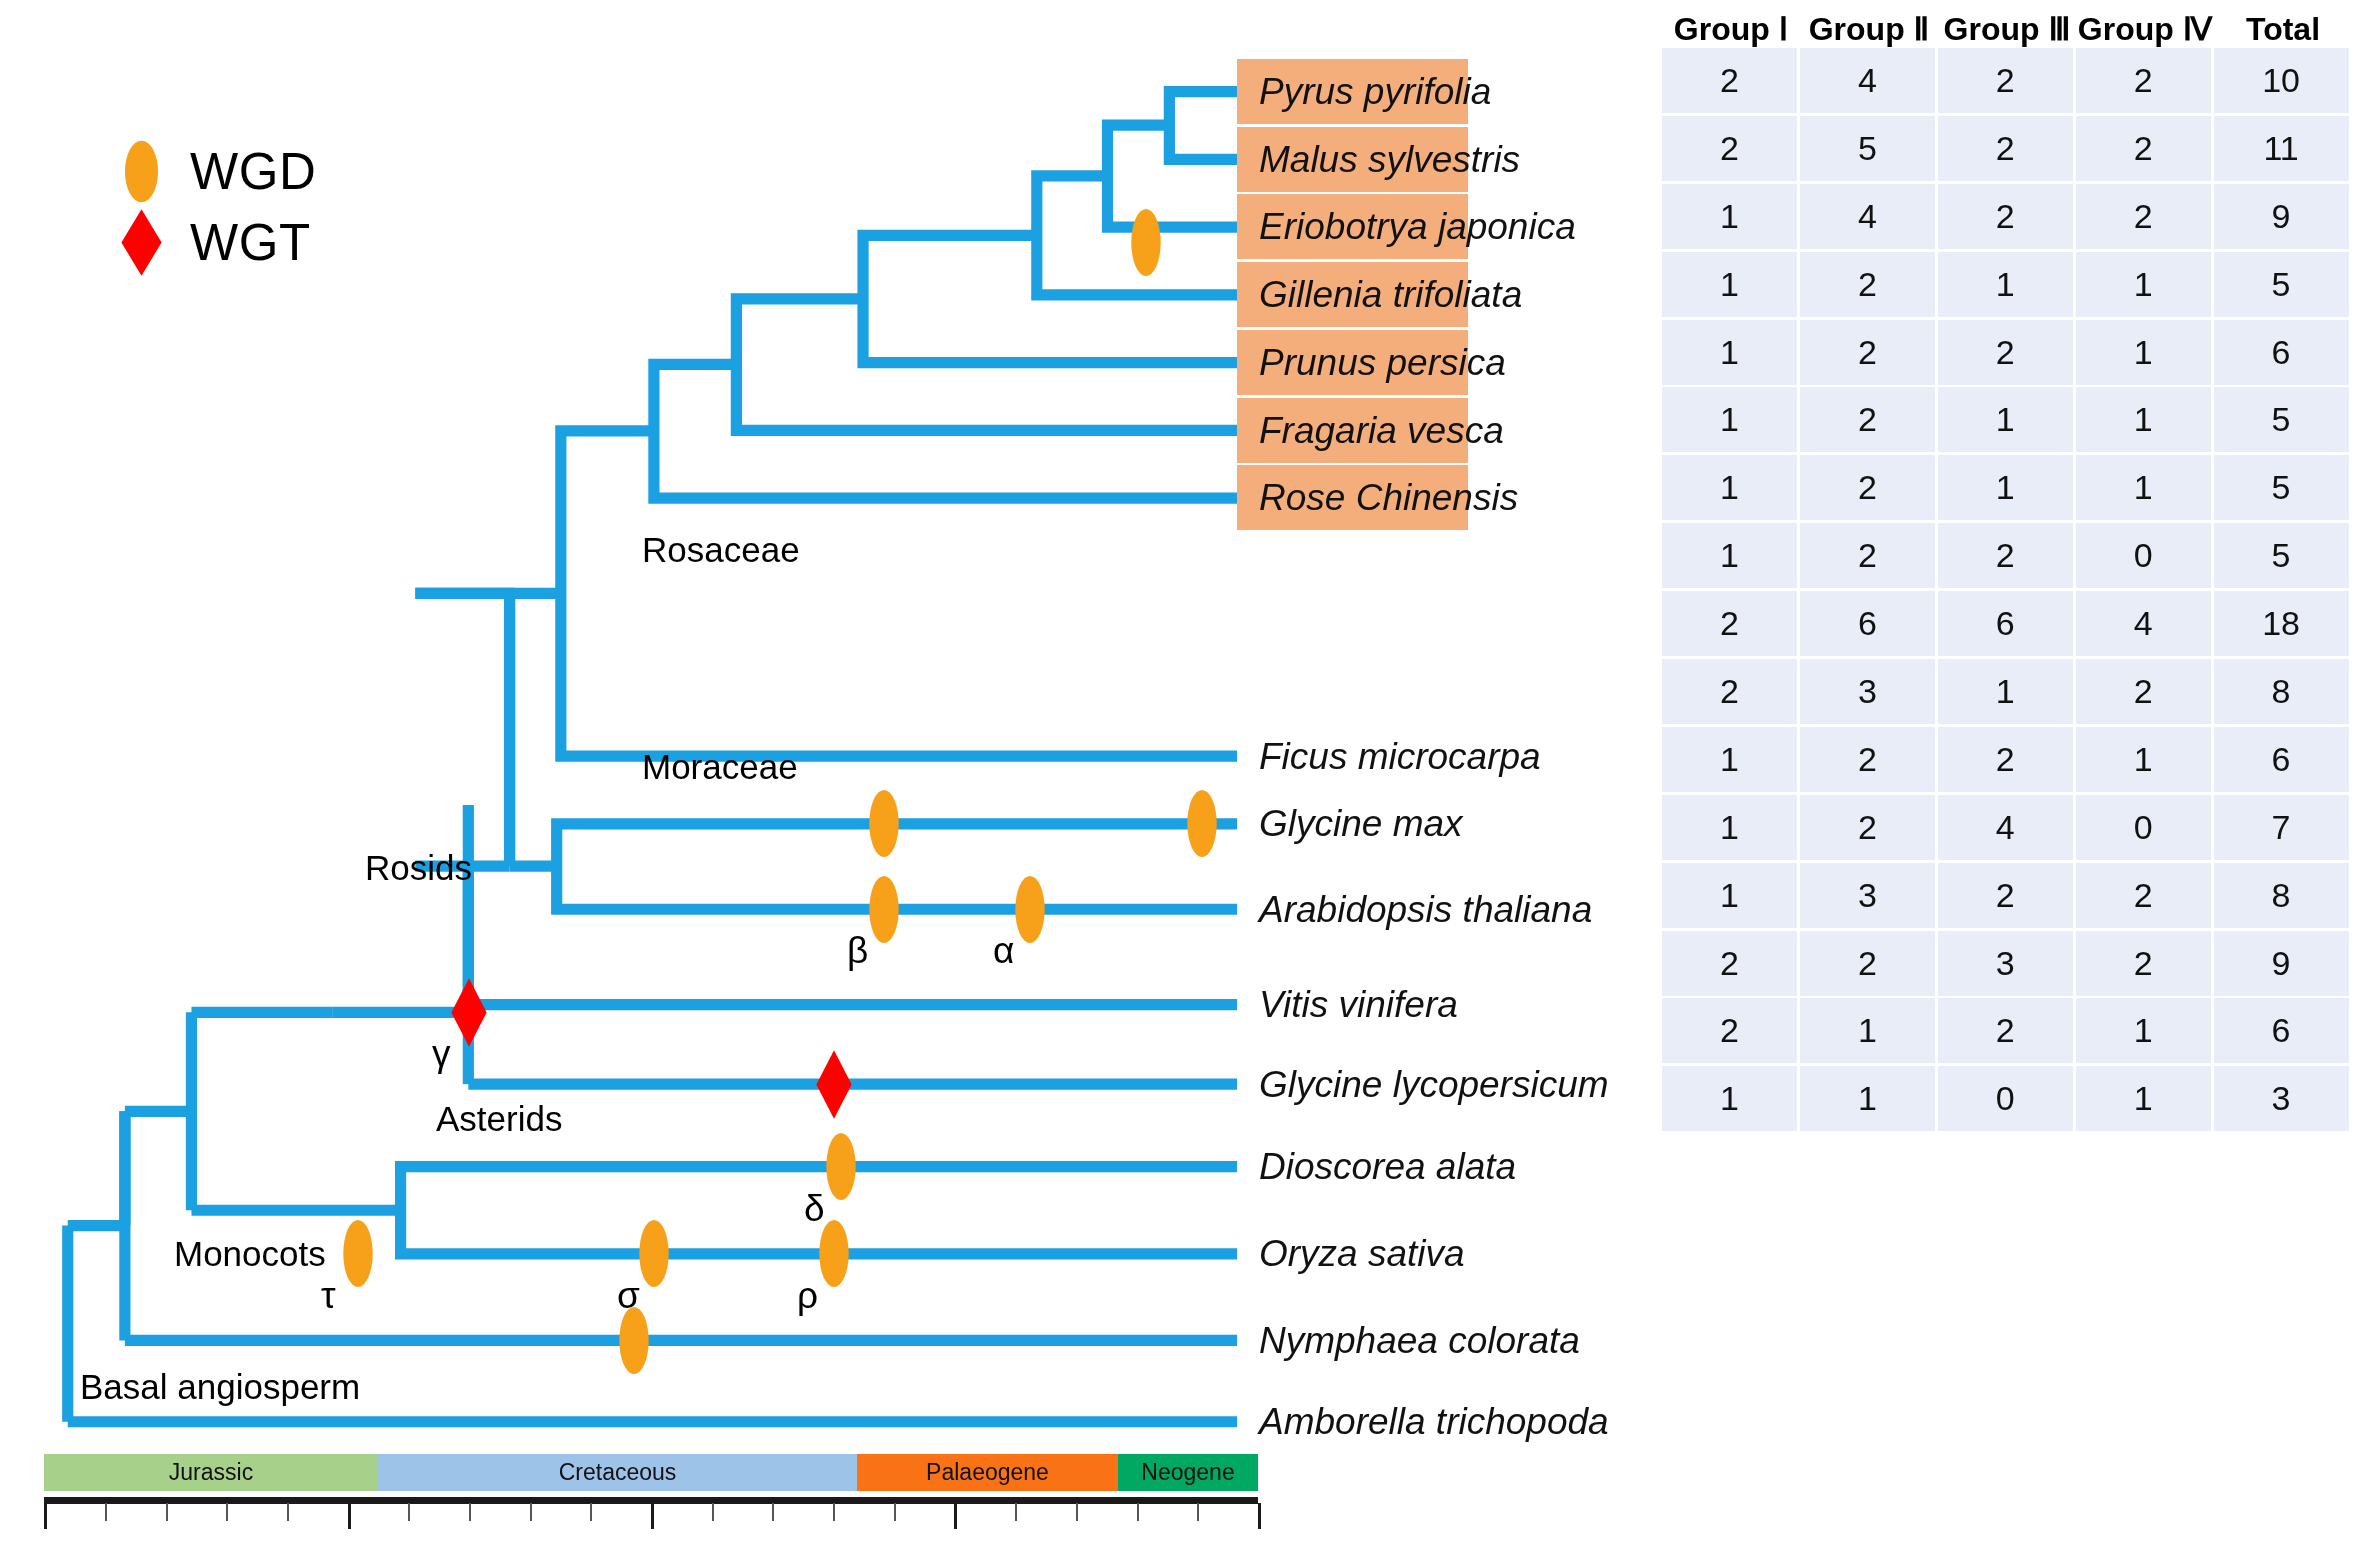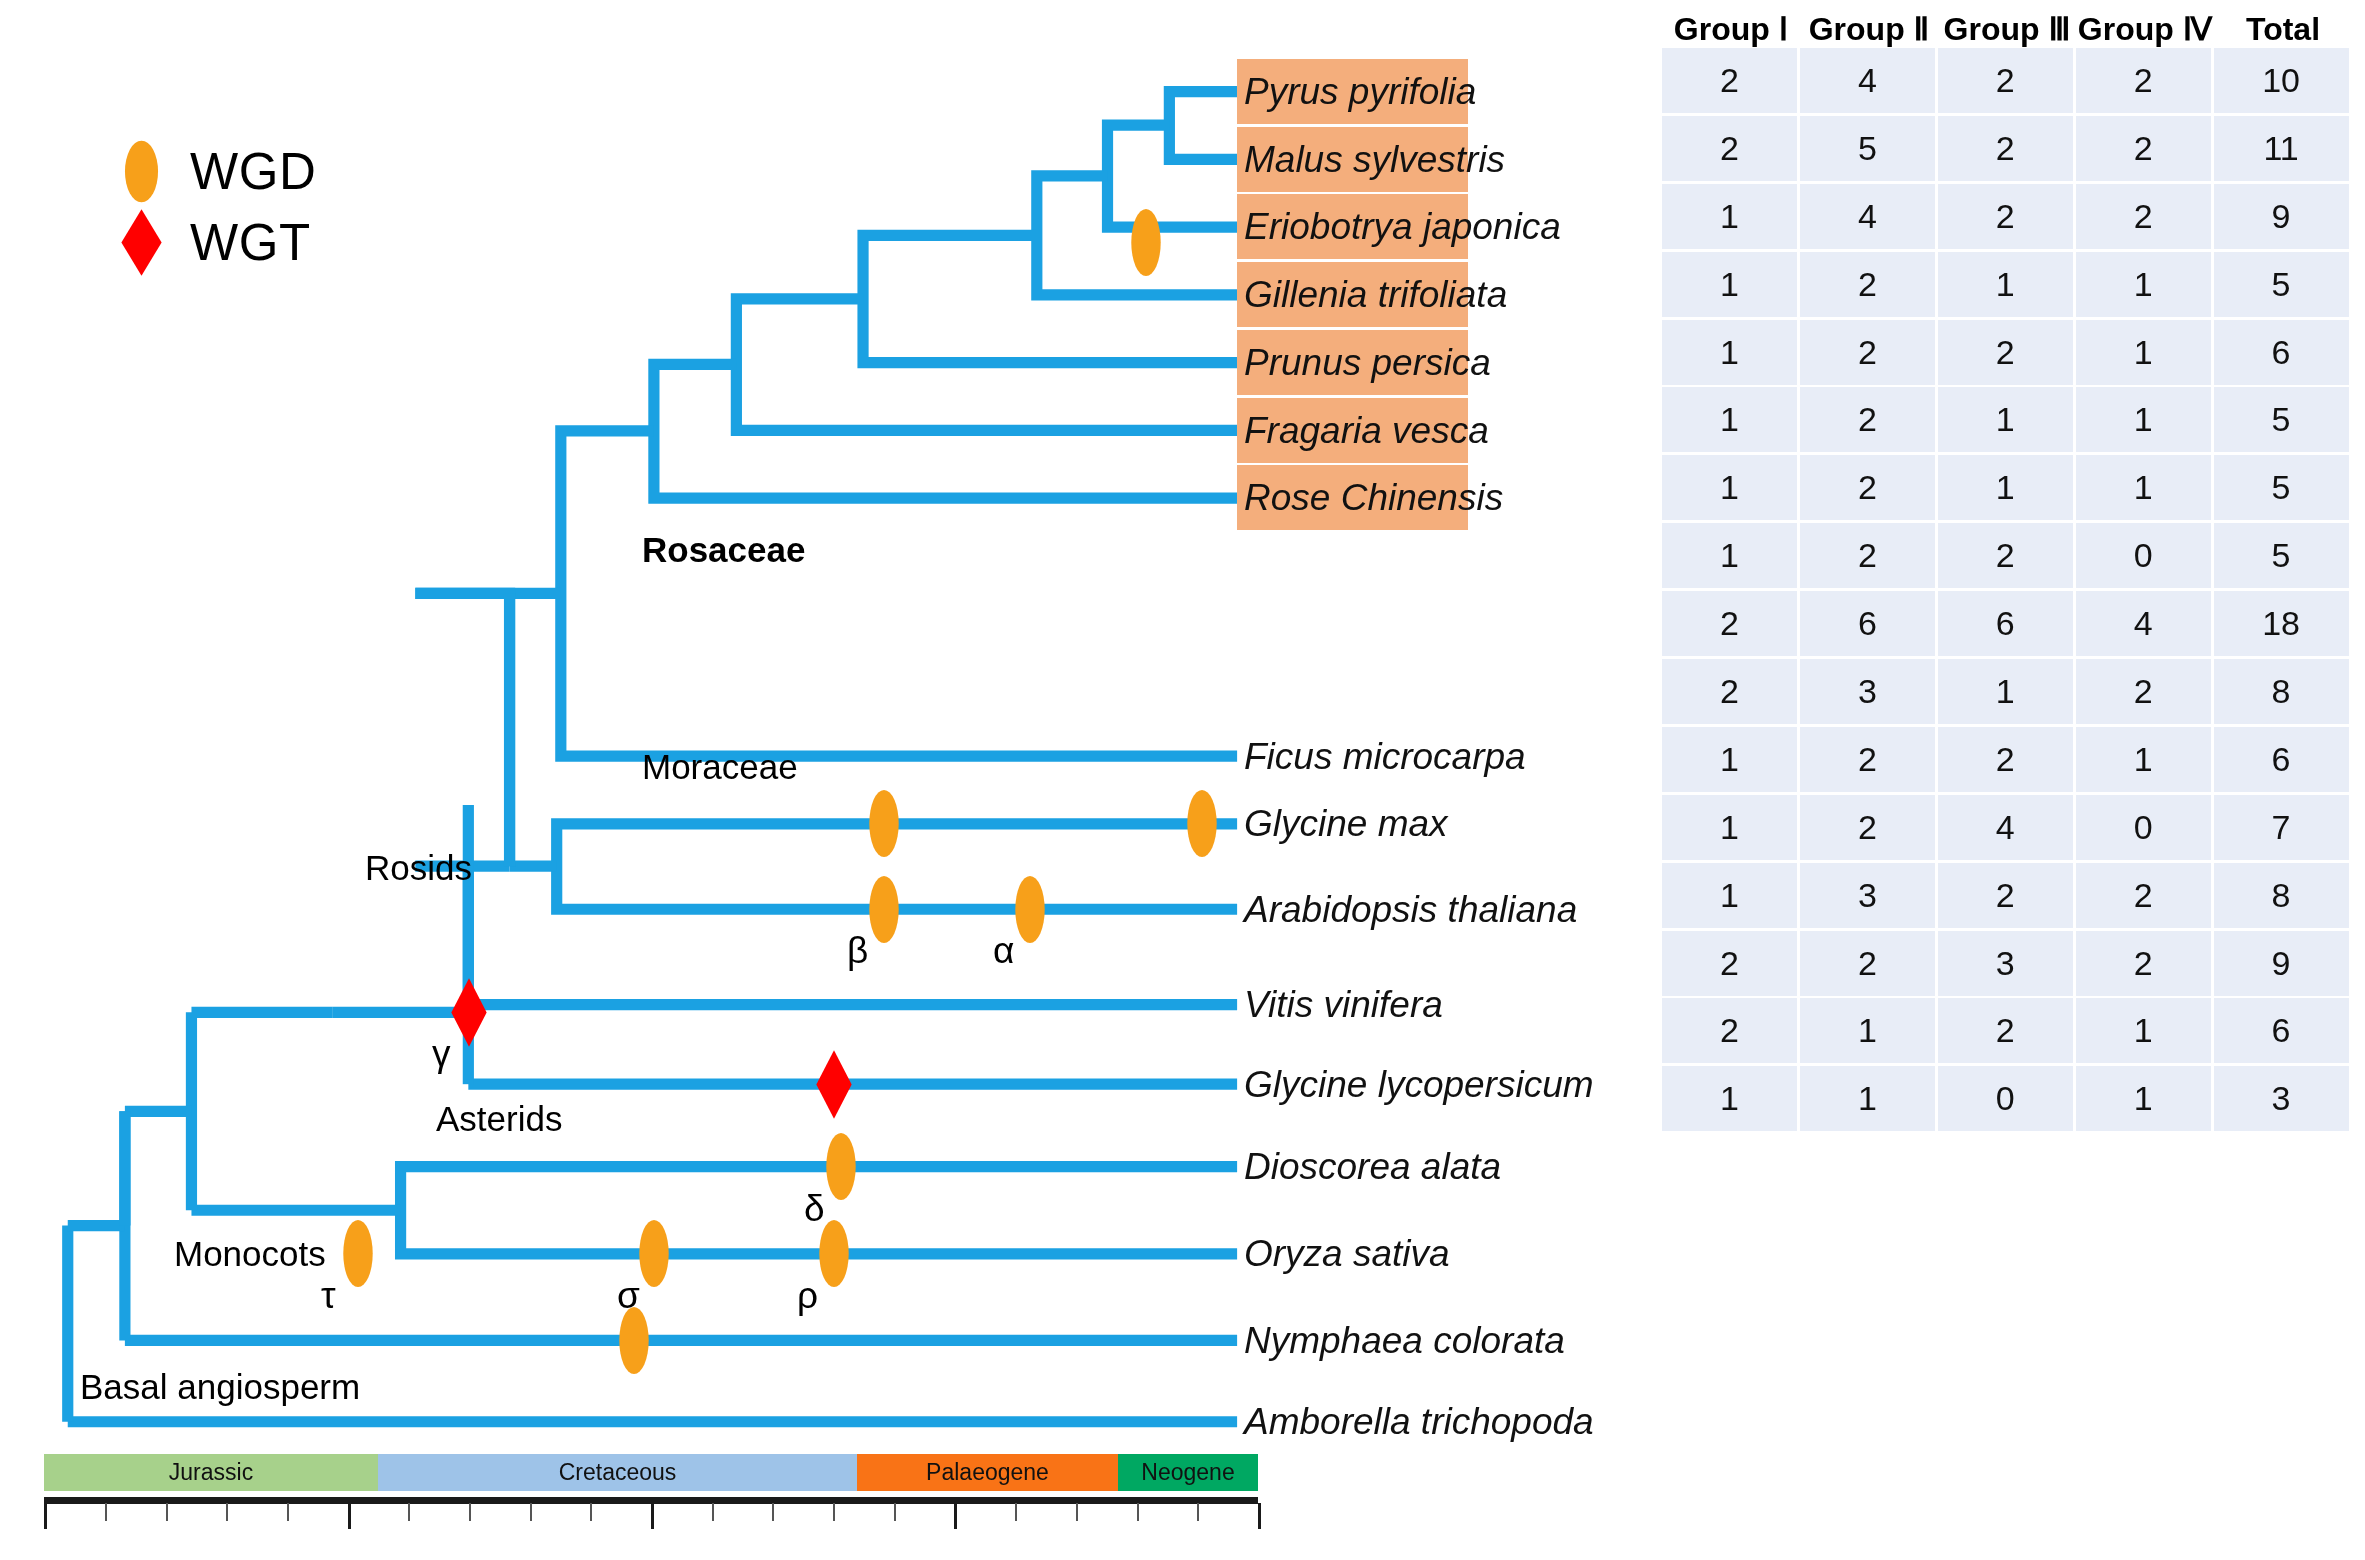--- a/index.html
+++ b/index.html
@@ -11,21 +11,21 @@
   .legend-mark{width:47px;height:65px;display:flex;align-items:center;justify-content:center;}
   .legend-label{font-size:51px;color:#000;margin-left:25px;letter-spacing:0.6px;}
 
   
   #tree-svg{position:absolute;left:0;top:0;}
 
   
   #species-col{position:absolute;left:1237px;top:0;width:236px;height:1426px;}
   .species-cell{position:absolute;left:0;width:231px;height:65px;display:flex;align-items:center;}
   .species-cell.hl{background:#F4AE7C;}
-  .species-name{font-size:37px;font-style:italic;color:#111;padding-left:7px;white-space:nowrap;}
+  .species-name{font-size:37px;font-style:italic;color:#111;padding-left:22px;white-space:nowrap;}
 
   
   #table-wrap{position:absolute;left:1662px;top:0;width:691px;}
   #headrow{display:flex;height:48px;align-items:flex-end;}
   .hcell{flex:0 0 138px;text-align:center;font-size:32px;font-weight:bold;color:#000;}
   .trow{display:flex;height:65px;margin-bottom:2.9px;}
   .tcell{flex:0 0 135px;margin-right:2.9px;background:#E8EDF7;display:flex;align-items:center;justify-content:center;font-size:34px;color:#111;}
   .tcell:last-child{margin-right:0;}
 
   
@@ -114,21 +114,21 @@
     <path d="M212,1886 V2275"></path>
 
     <path d="M2100,2413 H115"></path>
     <path d="M115,2080 V2413"></path>
     <path d="M115,2080 H212"></path>
     <path d="M212,1886 V2080"></path>
   </g>
 </svg>
 
 <div id="tree-text">
-    <div class="tree-label" style="left: 642px; top: 530px; font-weight: bold;">Rosaceae</div>
+    <div class="tree-label" style="left: 642px; top: 530px;">Rosaceae</div>
     <div class="tree-label" style="left: 642px; top: 747px;">Moraceae</div>
     <div class="tree-label" style="left: 365px; top: 848px;">Rosids</div>
     <div class="tree-label" style="left: 436px; top: 1099px;">Asterids</div>
     <div class="tree-label" style="left: 174px; top: 1234px;">Monocots</div>
     <div class="tree-label" style="left: 80px; top: 1367px;">Basal angiosperm</div>
   </div>
 <div id="tree-marks">
     <div style="position: absolute; left: 1127px; top: 206px;"><svg width="38" height="73" viewBox="0 0 64 124">
         <ellipse cx="32" cy="62" rx="25" ry="57" fill="#F7A01A"></ellipse>
       </svg></div>

